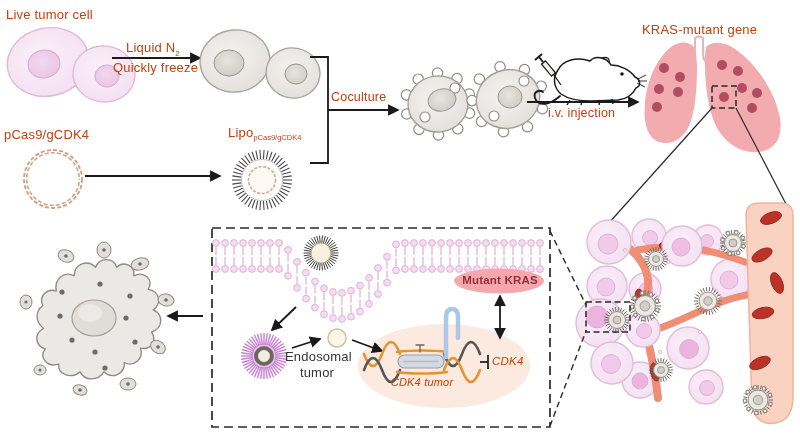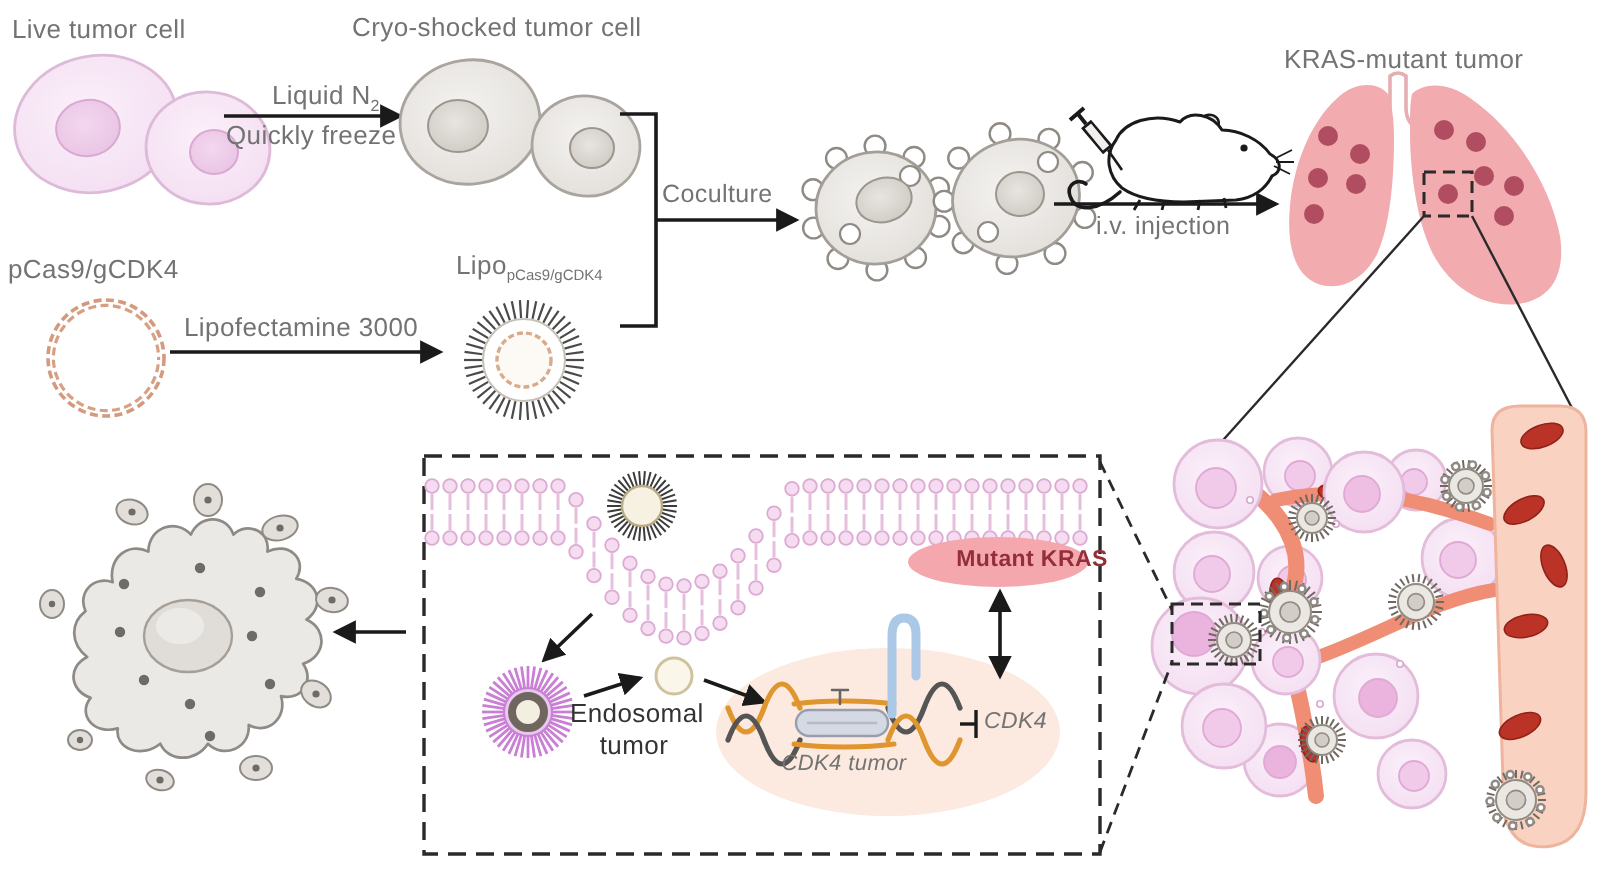--- a/index.html
+++ b/index.html
@@ -1,26 +1,26 @@
 <!DOCTYPE html>
 <html><head>
 <meta charset="utf-8">
 <style>
   html,body{margin:0;padding:0;background:#ffffff;}
   .canvas{position:relative;width:800px;height:443px;background:#fff;overflow:hidden;
           font-family:"Liberation Sans", sans-serif;}
   svg{position:absolute;left:0;top:0;}
-  .lbl{position:absolute;color:#737373;font-size:13px;white-space:nowrap;letter-spacing:.2px;}
+  .lbl{position:absolute;color:#c2410c;font-size:13px;white-space:nowrap;letter-spacing:.2px;}
   .lbl sub{font-size:8px;}
   .lbl .tinysub{font-size:7.5px;vertical-align:-3px;letter-spacing:0;}
   .sm{font-size:12.5px;}
   .esc{font-size:13px;text-align:center;width:64px;line-height:1.25;color:#333;}
   .gene{font-size:11px;font-style:italic;text-align:center;width:64px;}
   .cdk4{font-size:11.5px;font-style:italic;}
-  .kras{font-size:11.5px;font-weight:600;color:#942f3a;text-align:center;width:92px;margin-left:16px;}
+  .kras{font-size:11.5px;font-weight:600;color:#942f3a;text-align:center;width:92px;}
 </style>
 </head>
 <body>
 
 <div class="canvas">
 
 <svg id="art" width="800" height="443" viewBox="0 0 800 443">
   <defs>
     <marker id="ah" viewBox="0 0 10 10" refX="8.5" refY="5" markerWidth="6.5" markerHeight="6.5" orient="auto-start-reverse">
       <path d="M0,0 L10,5 L0,10 z" fill="#1a1a1a"></path>
@@ -838,29 +838,27 @@
           <circle cx="80" cy="390" r="1.8" fill="#6f6b66"></circle>
       <ellipse cx="40" cy="370" rx="6" ry="5" fill="#e2dfda" stroke="#8f8a83"></ellipse>
           <circle cx="40" cy="370" r="1.6" fill="#6f6b66"></circle>
       <ellipse cx="26" cy="302" rx="6" ry="7" fill="#e2dfda" stroke="#8f8a83"></ellipse>
           <circle cx="26" cy="302" r="1.6" fill="#6f6b66"></circle>
     </g>
   </g>
 </svg>
 
 <div class="lbl" style="left:6px;top:7px">Live tumor cell</div>
-<div class="lbl" style="left:176px;top:6px">Cryo-shocked tumor cell</div>
-<div class="lbl" style="left:136px;top:40px"><span>Liquid N</span><sub>2</sub></div>
+<div class="lbl" style="left:126px;top:40px"><span>Liquid N</span><sub>2</sub></div>
 <div class="lbl" style="left:113px;top:60px">Quickly freeze</div>
 <div class="lbl" style="left:4px;top:127px">pCas9/gCDK4</div>
-<div class="lbl" style="left:92px;top:156px">Lipofectamine 3000</div>
 <div class="lbl" style="left:228px;top:125px"><span>Lipo</span><span class="tinysub">pCas9/gCDK4</span></div>
 <div class="lbl sm" style="left:331px;top:90px">Coculture</div>
 <div class="lbl sm" style="left:548px;top:106px">i.v. injection</div>
-<div class="lbl" style="left:642px;top:22px">KRAS-mutant tumor</div>
+<div class="lbl" style="left:642px;top:22px">KRAS-mutant gene</div>
 <div class="lbl esc" style="left:285px;top:349px">
   <div>Endosomal</div>
   <div>tumor</div>
 </div>
 <div class="lbl kras" style="left:454px;top:274px">Mutant KRAS</div>
 <div class="lbl cdk4" style="left:492px;top:355px">CDK4</div>
 <div class="lbl gene" style="left:390px;top:376px">CDK4 tumor</div>
 
 </div>
 

